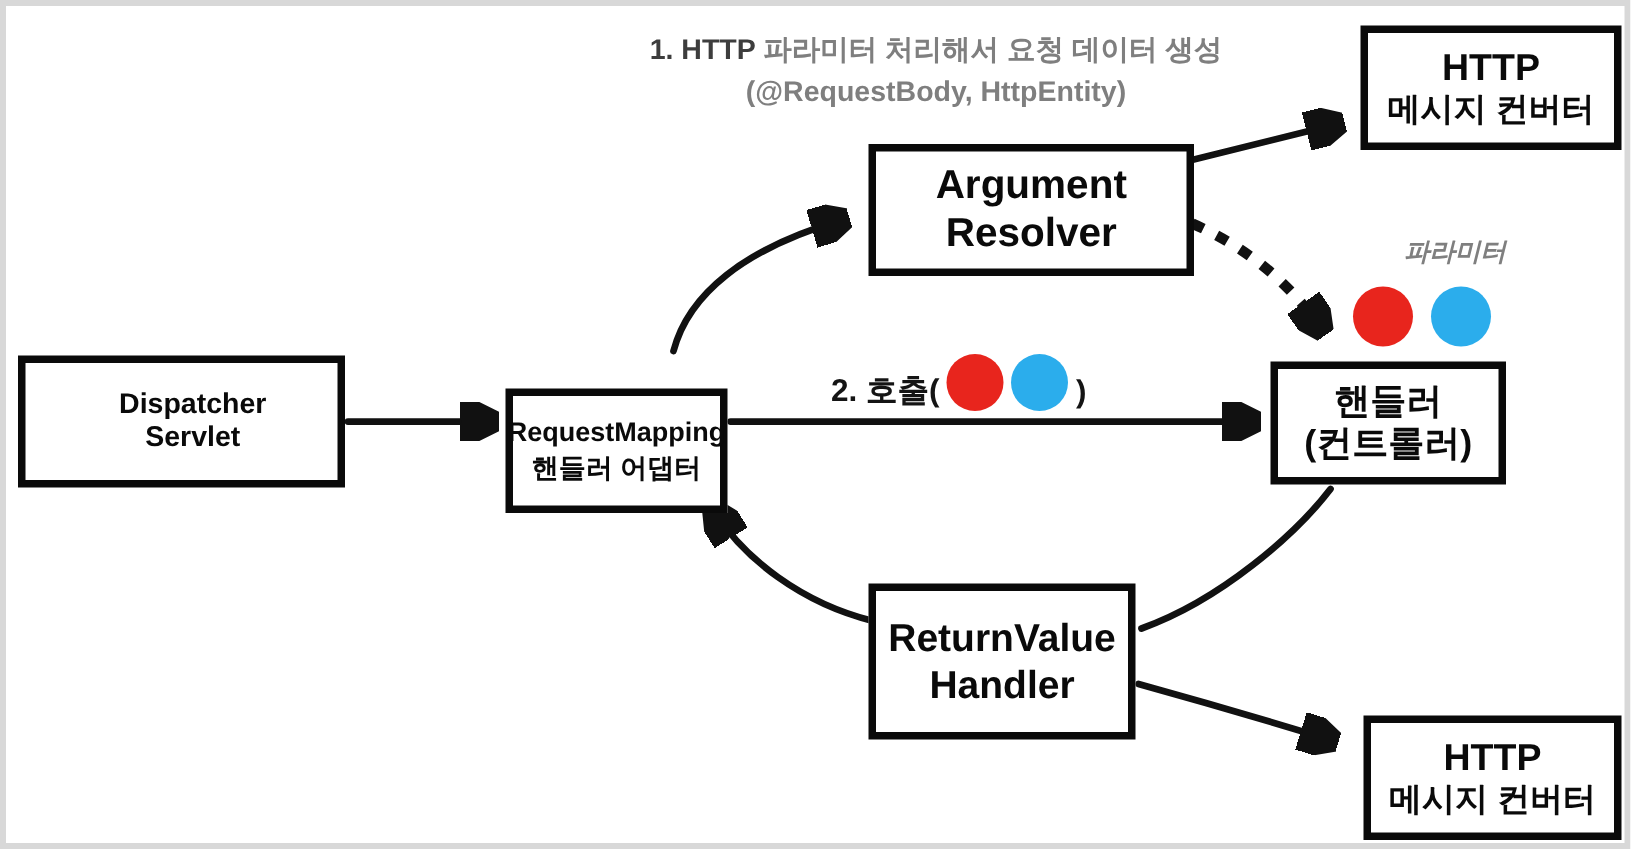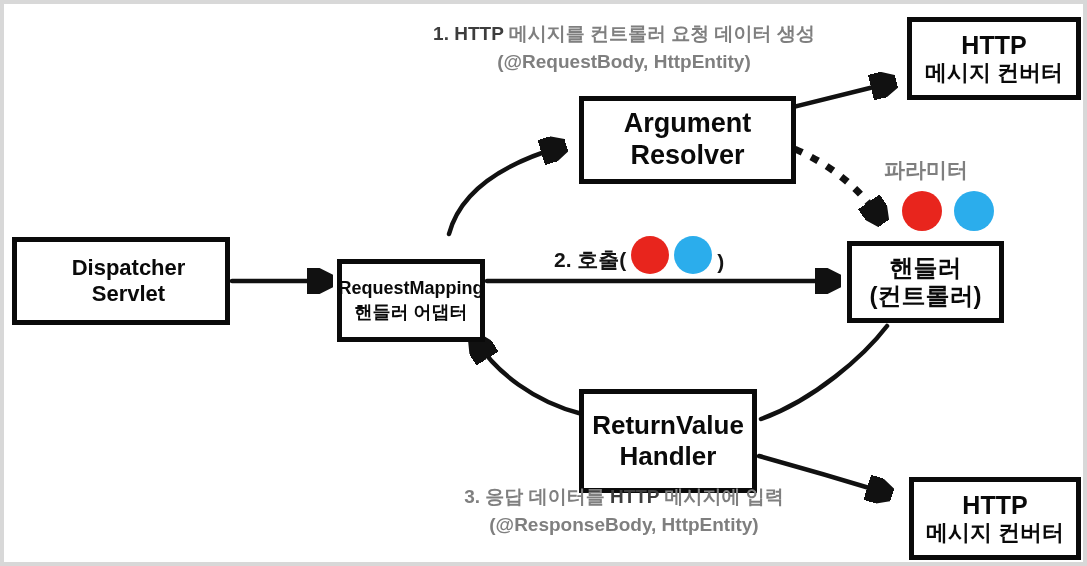--- a/index.html
+++ b/index.html
@@ -14,21 +14,21 @@
   }
   svg.wires{position:absolute;left:0;top:0;width:1087px;height:566px;}
   svg.wires path{fill:none;stroke:var(--line-black,#111);stroke-width:4.5;stroke-linecap:round;}
   svg.wires path.dash{stroke-width:7;stroke-dasharray:8 10;stroke-linecap:butt;}
   .box{
     position:absolute;box-sizing:border-box;
     background:#fff;border:5px solid #0a0a0a;color:#0a0a0a;
     display:flex;flex-direction:column;align-items:center;justify-content:center;
     text-align:center;font-weight:bold;line-height:1.18;
   }
-  .box-dispatcher{left:8px;top:233px;width:218px;height:88px;font-size:22px;padding-left:15px;}
+  .box-dispatcher{left:8px;top:233px;width:218px;height:88px;font-size:19px;padding-left:15px;}
   .box-adapter{left:333px;top:255px;width:148px;height:83px;font-size:18px;line-height:1.3;}
   .box-argresolver{left:575px;top:92px;width:217px;height:88px;font-size:27px;}
   .box-handler{left:843px;top:237px;width:157px;height:82px;font-size:24px;}
   .box-returnvalue{left:575px;top:385px;width:178px;height:104px;font-size:26px;}
   .box-http-top{left:903px;top:13px;width:174px;height:83px;font-size:25px;}
   .box-http-bottom{left:905px;top:473px;width:172px;height:83px;font-size:25px;}
   .box .sub{font-size:22px;}
   .note{
     position:absolute;left:370px;width:500px;text-align:center;
     font-weight:bold;font-size:19px;line-height:1.45;
@@ -40,22 +40,22 @@
   .call-row{
     position:absolute;left:550px;top:228px;height:42px;
     display:flex;align-items:flex-end;gap:5px;
     font-weight:bold;font-size:21px;color:#141414;
   }
   .dot{border-radius:50%;display:inline-block;}
   .dot-red{background:var(--param-red,#e8251d);}
   .dot-blue{background:var(--param-blue,#2badec);}
   .call-row .dot{width:38px;height:38px;}
   .param-label{
-    position:absolute;left:880px;top:152px;width:120px;text-align:left;
-    font-weight:bold;font-size:21px;color:var(--annotation-gray,#7f7f7f);
+    position:absolute;left:880px;top:152px;width:120px;text-align:right;
+    font-weight:bold;font-size:17px;color:var(--annotation-gray,#7f7f7f);font-style:italic;
   }
   .param-dot-red{position:absolute;left:898px;top:187px;width:40px;height:40px;}
   .param-dot-blue{position:absolute;left:950px;top:187px;width:40px;height:40px;}
 </style>
 </head>
 <body>
 
 <div class="canvas">
 
   <svg class="wires" viewBox="0 0 1087 566">
@@ -104,36 +104,30 @@
     <span class="sub">메시지 컨버터</span>
   </div>
 
   <div class="box box-http-bottom">
     <span>HTTP</span>
     <span class="sub">메시지 컨버터</span>
   </div>
 
   <div class="note note-top">
     <div>
-      <span class="dark">1. HTTP</span><span> 메시지를 컨트롤러 요청 데이터 생성</span>
+      <span class="dark">1. HTTP</span><span> 파라미터 처리해서 요청 데이터 생성</span>
     </div>
     <div>(@RequestBody, HttpEntity)</div>
   </div>
 
   <div class="call-row">
     <span>2. 호출(</span>
     <span class="dot dot-red"></span>
     <span class="dot dot-blue"></span>
     <span>)</span>
   </div>
 
   <div class="param-label">파라미터</div>
   <span class="dot dot-red param-dot-red"></span>
   <span class="dot dot-blue param-dot-blue"></span>
 
-  <div class="note note-bottom">
-    <div>
-      <span>3. 응답 데이터를 </span><span class="dark">HTTP</span><span> 메시지에 입력</span>
-    </div>
-    <div>(@ResponseBody, HttpEntity)</div>
-  </div>
 
 </div>
 
 </body></html>

